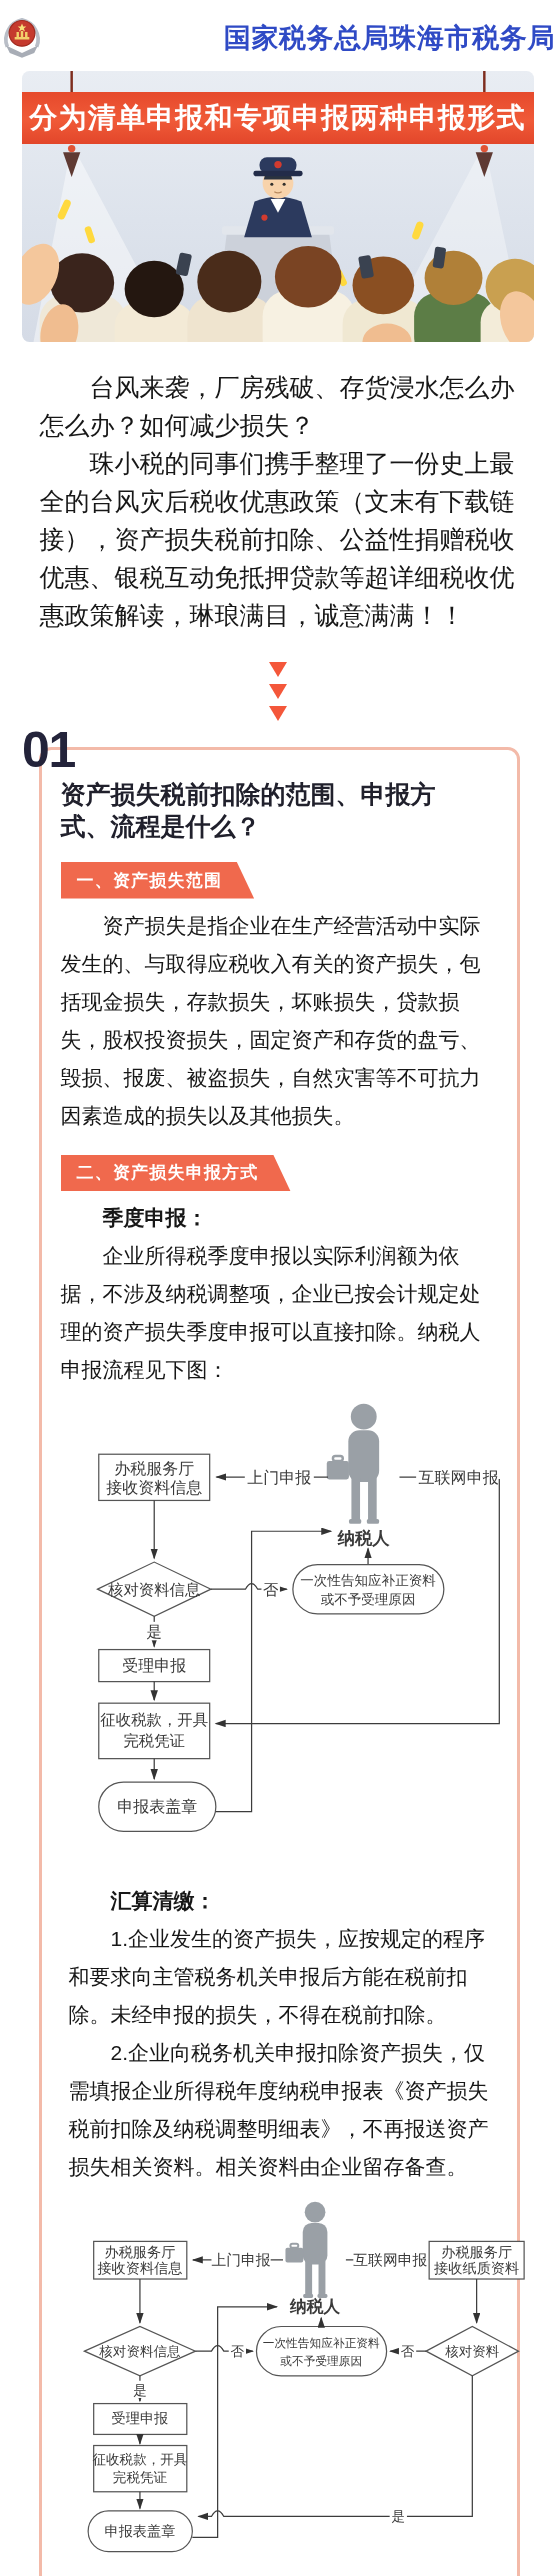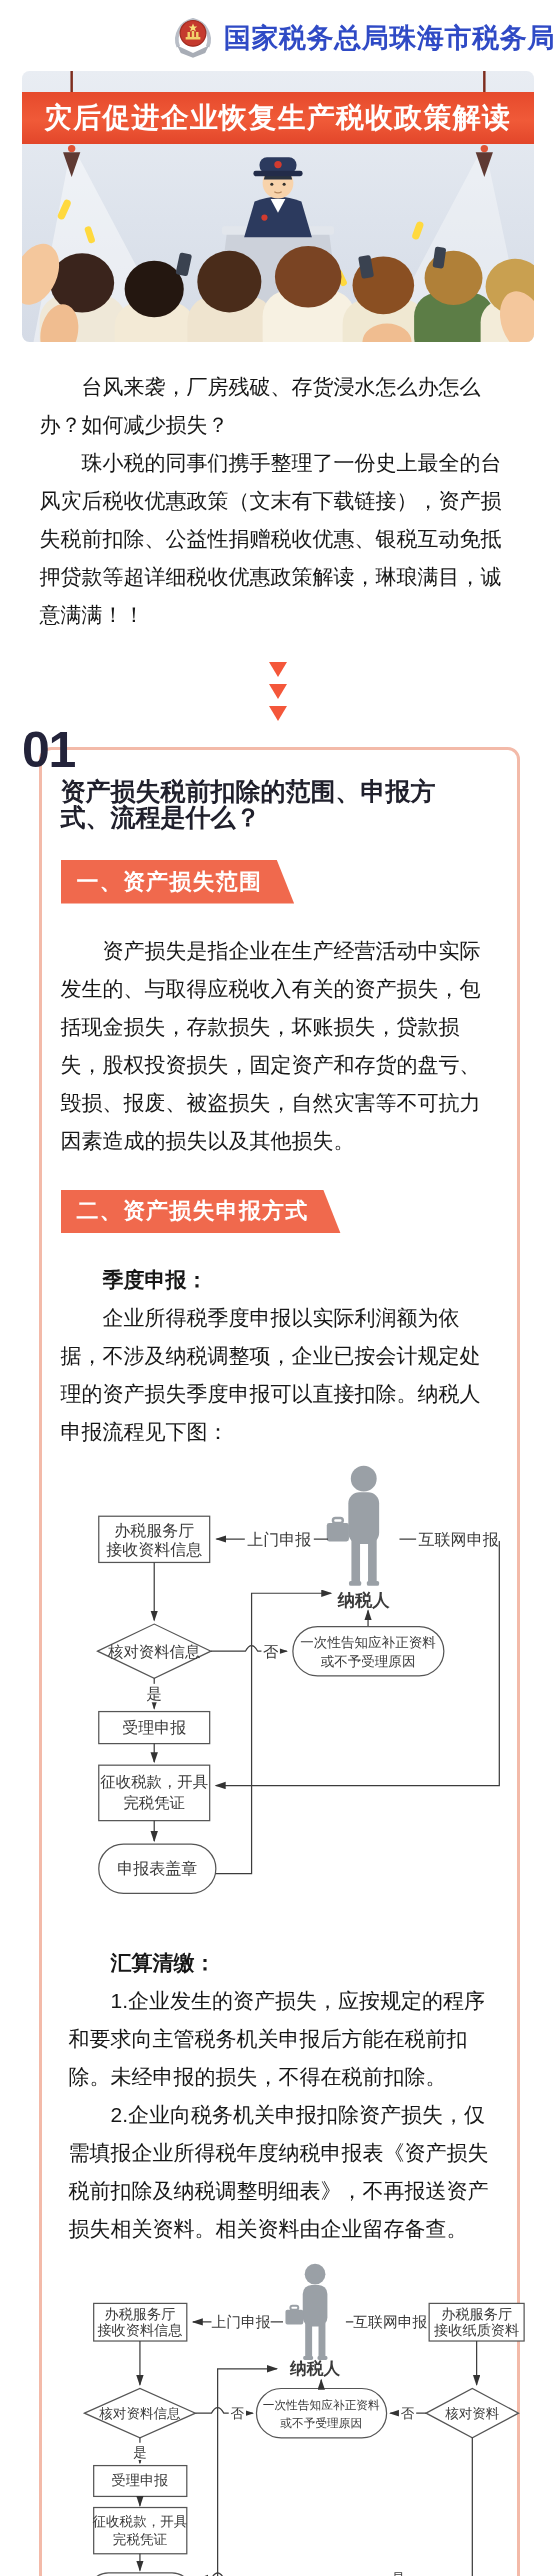--- a/index.html
+++ b/index.html
@@ -2,45 +2,45 @@
 <html style="font-size:10px"><head>
 <meta charset="utf-8">
 <style>
   * { margin:0; padding:0; box-sizing:border-box; }
   html,body { background:#ffffff; }
   body {
     width:555px; height:2576px; overflow:hidden; position:relative;
     font-family:"Liberation Sans","DejaVu Sans",sans-serif; color:#1c1c1c;
   }
   
-  .header { display:flex; align-items:center; justify-content:flex-end; gap:8.6px; padding-top:11px; height:64px; }
+  .header { display:flex; align-items:center; justify-content:space-between; gap:8.6px; padding-top:11px; height:64px; }
   .header .org { font-size:27px; font-weight:bold; color:#2F4AC5; letter-spacing:0.6px; }
   
   .banner { position:relative; width:512px; height:271px; margin:7.4px auto 0 auto; border-radius:7.4px; overflow:hidden;
             background:linear-gradient(180deg,#e9edf3 0%,#dde3ec 55%,#d5dbe6 100%); }
   .band { position:absolute; left:0; right:0; top:20.3px; height:52px;
           background:linear-gradient(180deg,#e64a2c 0%,#f05a38 55%,#e2462a 100%);
           display:flex; align-items:center; justify-content:center; }
   .band-title { color:#fff; font-size:28px; font-weight:bold; letter-spacing:1.2px; white-space:nowrap; }
   .scene { position:absolute; inset:0; }
   
-  .intro { width:476px; margin:26px auto 0 auto; font-size:21px; line-height:38px; color:#171717; }
+  .intro { width:476px; margin:26px auto 0 auto; font-size:25px; line-height:38px; color:#171717; }
   .intro p { text-indent:2em; }
   
   .divider { margin-top:28px; display:flex; flex-direction:column; align-items:center; gap:6.8px; }
   .tri { width:0; height:0; border-left:9.2px solid transparent; border-right:9.2px solid transparent; border-top:15px solid #F4573A; }
   
   .section { position:relative; margin-top:11px; }
   .big-num { position:absolute; left:22px; top:-22px; font-size:50px; font-weight:bold; color:#23233A;
              letter-spacing:-1.2px; line-height:1; z-index:2; }
   .pink-box { margin:26px 35px 0 39px; border:3.1px solid #F3BAA9; border-radius:12.3px; padding:28px 17.3px 28px 18.5px; min-height:1751px; }
-  .box-title { font-size:25px; font-weight:bold; color:#20202c; line-height:26px; width:96%; }
-  .flag { display:inline-block; margin-top:30px; background:#F0694D; color:#fff; font-size:22px; font-weight:bold;
+  .box-title { font-size:25px; font-weight:bold; color:#20202c; line-height:32px; width:96%; }
+  .flag { display:inline-block; margin-top:20px; background:#F0694D; color:#fff; font-size:17px; font-weight:bold;
           padding:6.8px 32px 6.8px 16px; clip-path:polygon(0 0, calc(100% - 17.3px) 0, 100% 100%, 0 100%); letter-spacing:1.2px; }
-  .body-text { margin-top:28px; font-size:21px; line-height:38px; color:#171717; }
+  .body-text { margin-top:8px; font-size:21px; line-height:38px; color:#171717; }
   .body-text p, .tip p { text-indent:2em; }
   .subhead { font-weight:bold; }
   .flow { display:block; width:481px; margin:11px auto 0 auto; }
   .flow text { fill:#3a3a3a; }
   .flow .shape { fill:#ffffff; stroke:#555555; stroke-width:2; }
   .flow .wire { fill:none; stroke:#3c3c3c; stroke-width:2; }
   .flow .lbl-bg { fill:#ffffff; }
   .flow .person { fill:#9aa0a6; }
 </style>
 </head>
@@ -120,21 +120,21 @@
       <rect x="548" y="300" width="20" height="36" rx="4" fill="#3a4250" transform="rotate(-10 558 318)"></rect>
       <rect x="668" y="286" width="18" height="34" rx="4" fill="#3a4250" transform="rotate(8 677 303)"></rect>
 
       <ellipse cx="22" cy="330" rx="34" ry="52" fill="#f4c79c" transform="rotate(24 22 330)"></ellipse>
       <ellipse cx="60" cy="424" rx="30" ry="46" fill="#f0bd90" transform="rotate(12 60 424)"></ellipse>
       <ellipse cx="812" cy="408" rx="34" ry="52" fill="#f4c79c" transform="rotate(-20 812 408)"></ellipse>
       <ellipse cx="592" cy="440" rx="40" ry="30" fill="#f0bd90"></ellipse>
     </g>
   </svg>
   <div class="band">
-    <span class="band-title">灾后促进企业恢复生产税收政策解读</span>
+    <span class="band-title">分为清单申报和专项申报两种申报形式</span>
   </div>
 </div>
 
 <div class="intro">
   <p>台风来袭，厂房残破、存货浸水怎么办怎么办？如何减少损失？</p>
   <p>珠小税的同事们携手整理了一份史上最全的台风灾后税收优惠政策（文末有下载链接），资产损失税前扣除、公益性捐赠税收优惠、银税互动免抵押贷款等超详细税收优惠政策解读，琳琅满目，诚意满满！！</p>
 </div>
 
 <div class="divider">
   <div class="tri"></div>

